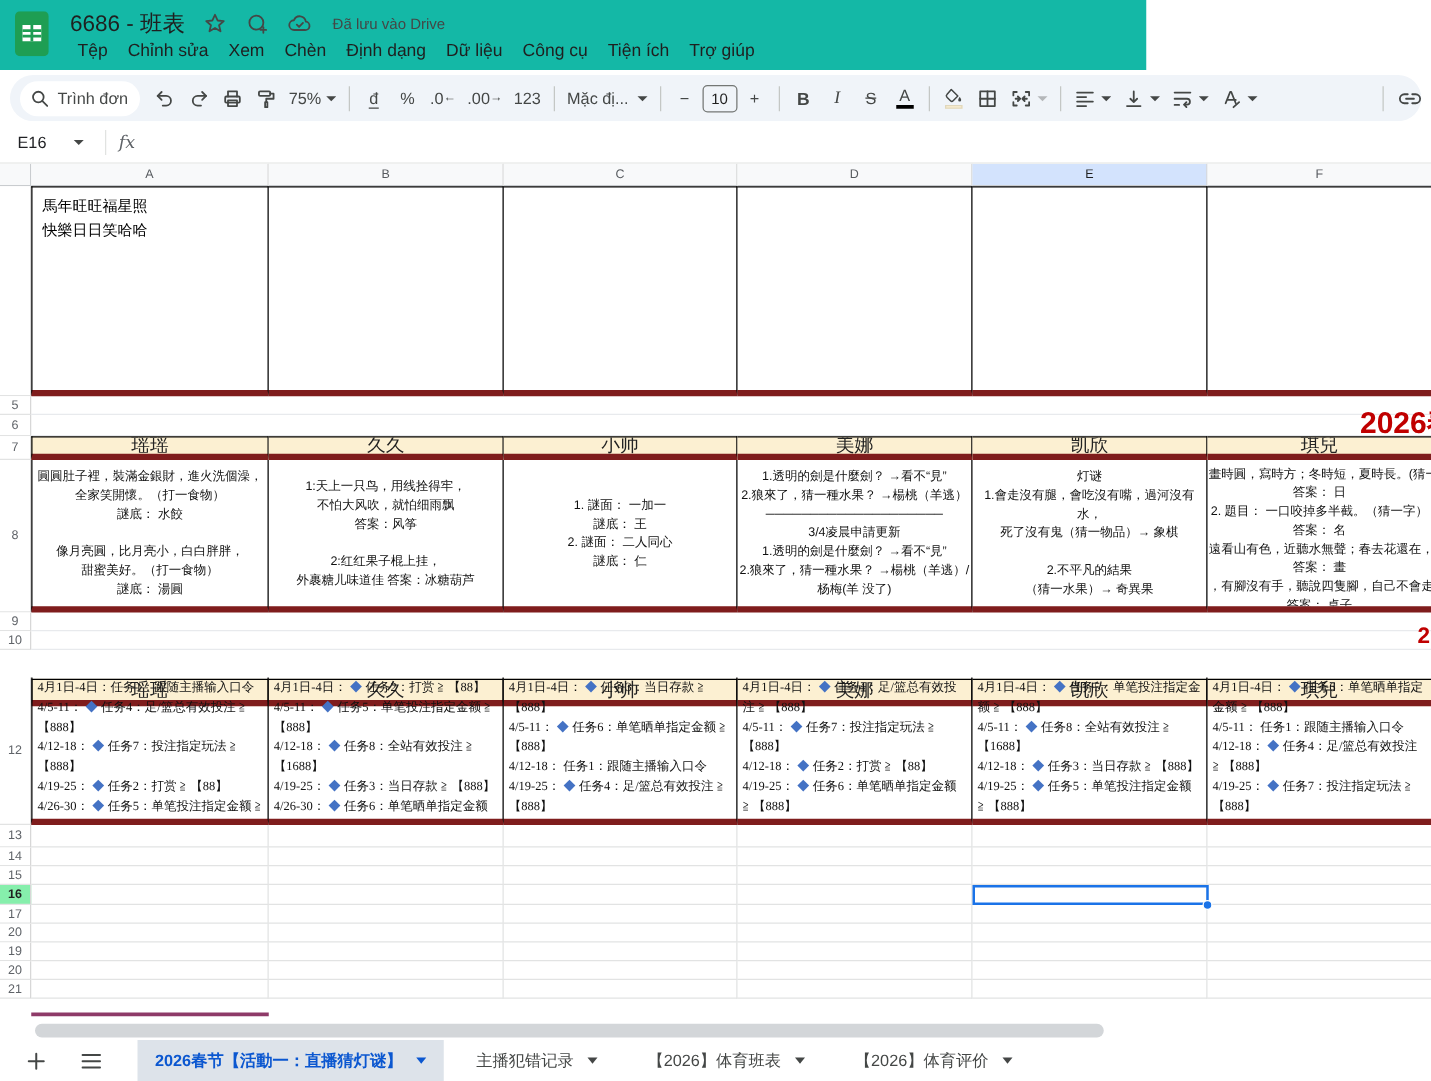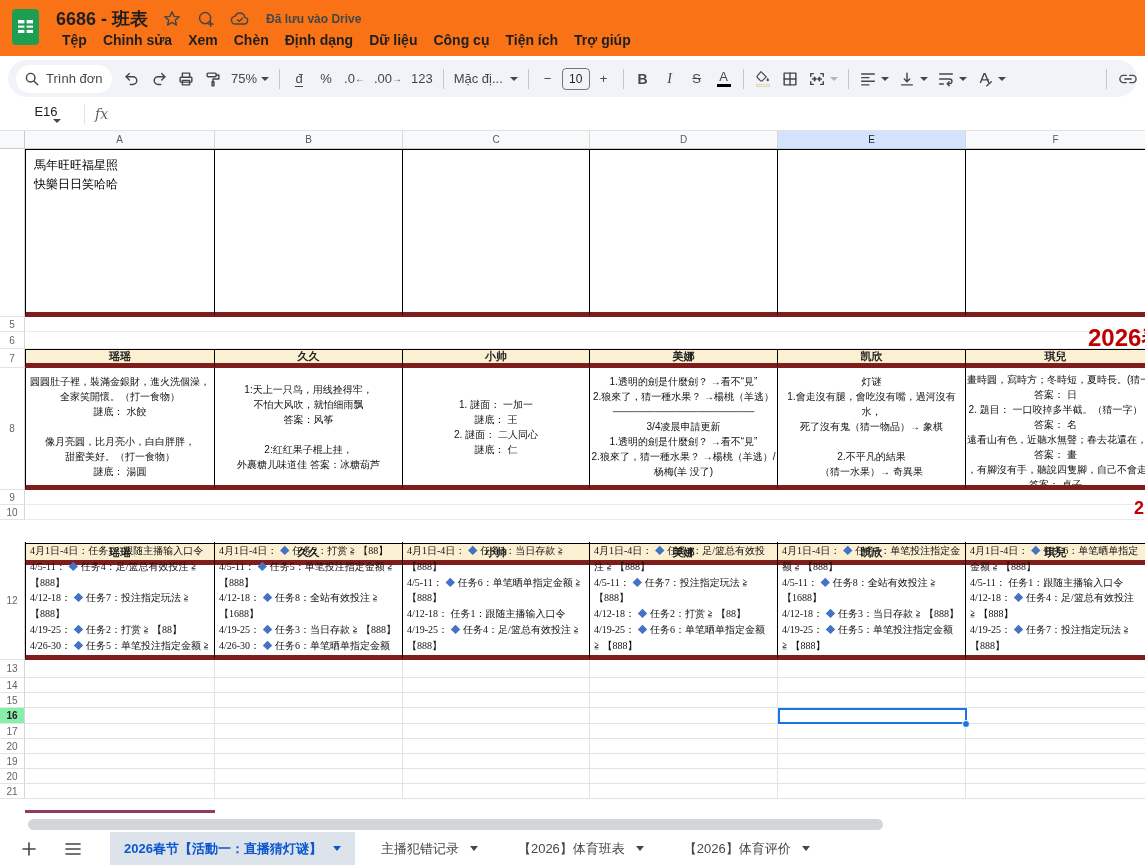--- a/index.html
+++ b/index.html
@@ -5,21 +5,21 @@
   * { margin:0; padding:0; box-sizing:border-box; }
   html,body { width:1145px; height:865px; }
   body {
     position:relative; overflow:hidden; background:#fff;
     font-family:"Liberation Sans","DejaVu Sans",sans-serif; color:#1f1f1f;
   }
   svg { display:block; }
   .ic { stroke:#444746; fill:none; stroke-width:1.6; stroke-linecap:round; stroke-linejoin:round; }
 
   
-  #titlebar { position:absolute; left:0; top:0; width:1145px; height:56px; background:#f97316;font-weight:bold; }
+  #titlebar { position:absolute; left:0; top:0; width:917px; height:56px; background:#14b8a6; }
   #logo { position:absolute; left:12px; top:9px; }
   #doc-title-row { position:absolute; left:56px; top:7px; display:flex; align-items:center; gap:14px; }
   #doc-title { font-size:18px; color:#1f1f1f; }
   .tb-ic { width:20px; height:20px; display:flex; align-items:center; justify-content:center; }
   #saved-status { font-size:12px; color:#444746; margin-left:2px; }
   #menubar { position:absolute; left:54px; top:29px; display:flex; }
   .menu-item { font-size:14px; color:#1f1f1f; padding:3px 8px; border-radius:10px; cursor:default; }
 
   
   #toolbar {
@@ -40,21 +40,21 @@
                    display:flex; align-items:center; justify-content:center; font-size:12px; color:#1f1f1f; }
   .bold-b { font-weight:bold; font-size:14px; }
   .ital-i { font-style:italic; font-family:"Liberation Serif",serif; font-size:14px; }
   .strike-s { text-decoration:line-through; font-size:13px; }
   .a-color { display:flex; flex-direction:column; align-items:center; line-height:1; }
   .a-color .bar { width:14px; height:3px; margin-top:1px; }
 
   
   #formulabar { position:absolute; left:0; top:97px; width:1145px; height:34px; background:#fff;
                 border-bottom:1px solid #e1e3e1; display:flex; align-items:center; }
-  #name-box { width:78px; padding-left:14px; font-size:13px; color:#202124; display:flex; align-items:center;flex-direction:column; }
+  #name-box { width:78px; padding-left:14px; font-size:13px; color:#202124; display:flex; align-items:center; }
   #fb-div { width:1px; height:20px; background:#e1e3e1; margin:0 10px 0 6px; }
   #fx-label { font-size:14px; font-style:italic; font-family:"DejaVu Serif",serif; color:#5f6368; }
   #formula-value { font-size:12px; margin-left:14px; color:#1f1f1f; }
 
   
   #grid { position:absolute; left:0; top:131px; width:1145px; height:688px; overflow:hidden; background:#fff; }
   .band { position:absolute; left:0; width:1146px; display:flex; }
   .rowhead { flex:0 0 25px; width:25px; background:#fff; border-right:1px solid #d7d7d7;
              border-bottom:1px solid #e2e3e3; font-size:10px; color:#5f6368;
              display:flex; align-items:center; justify-content:center; }
@@ -68,21 +68,21 @@
 
   
   #colheads { position:absolute; left:0; top:0; width:1146px; height:18px; display:flex; }
   #corner { flex:0 0 25px; background:#f8f9fa; border-right:1px solid #c9cccf; border-bottom:1px solid #c9cccf; }
   .colhead { background:#f8f9fa; border-right:1px solid #d7d7d7; border-bottom:1px solid #c9cccf;
              font-size:10px; color:#575b5f; display:flex; align-items:center; justify-content:center; }
   .colhead.sel { background:#d3e3fd; color:#1f1f1f; }
 
   .banner { padding:6px 0 0 8px; font-size:12px; line-height:1.55; white-space:pre-line; color:#000; }
   .hname { background:var(--header-fill,#fcf0d2); display:flex; align-items:center; justify-content:center;
-           font-size:11px; color:#222;font-weight:bold; }
+           font-size:15px; color:#222; }
   .riddle { font-size:10px; line-height:1.5; display:flex; align-items:center; justify-content:center;
             text-align:center; white-space:pre-line; color:#111; padding:1px; }
   .riddle.clipF { white-space:pre; display:block; padding-top:4px; text-align:center; }
   .tasks { font-size:10px; line-height:1.58; padding:1px 4px; white-space:pre-line; color:#111; text-align:left;font-family:Liberation Serif, serif; }
   .dm { color:var(--dm,#4472c4); }
 
   .red-big { position:absolute; font-weight:bold; color:var(--red,#c00000); z-index:5; white-space:nowrap; }
   #red-title { left:1088px; top:191px; font-size:24px; }
   #red-partial { left:1134px; top:367px; font-size:18px; }
 

